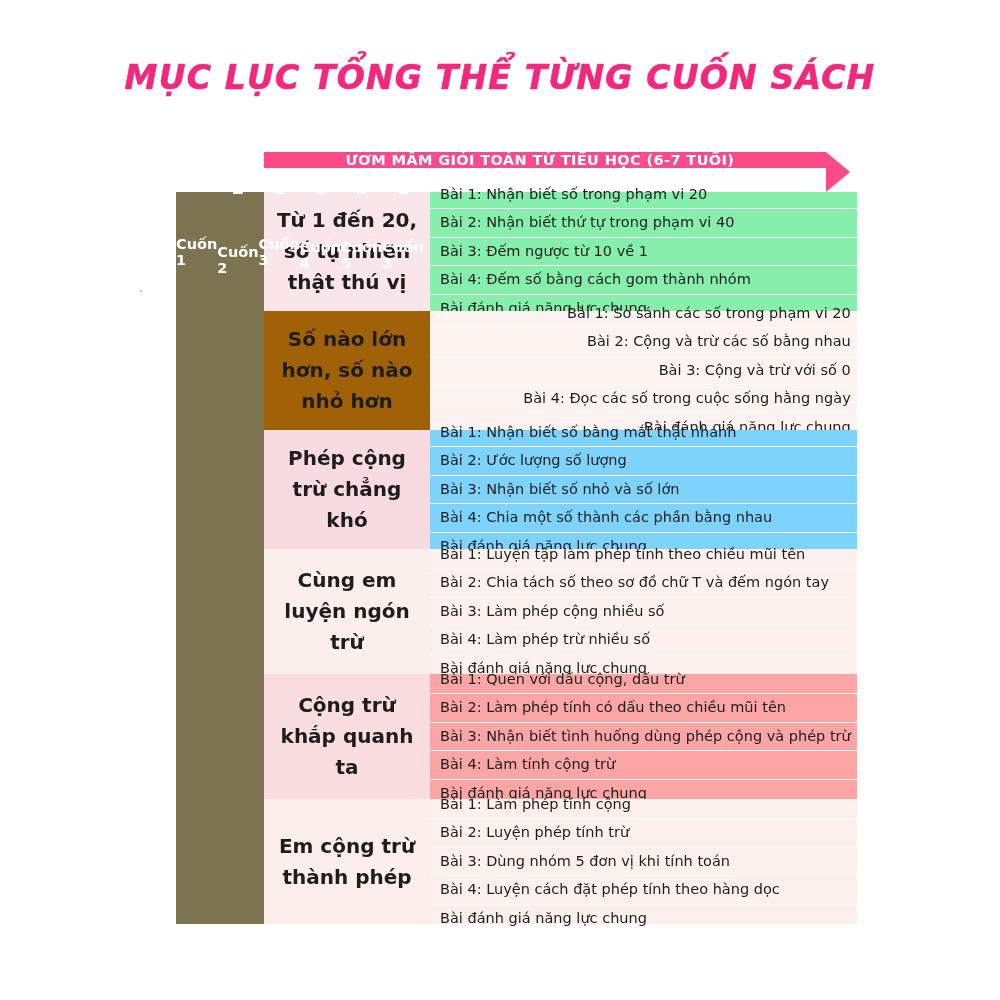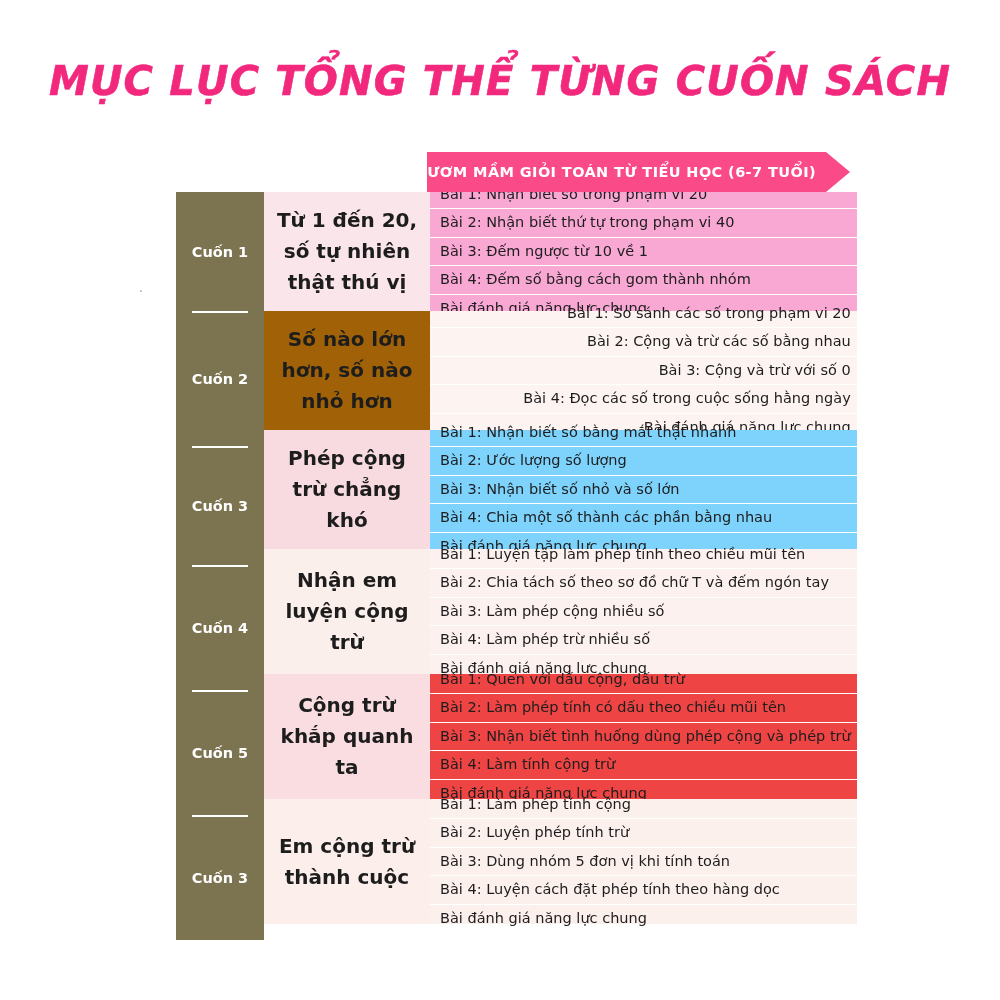--- a/index.html
+++ b/index.html
@@ -15,42 +15,41 @@
     overflow: hidden;
   }
 
   .page-title {
     position: absolute;
     top: 58px;
     left: 0;
     width: 1000px;
     text-align: center;
     font-family: "DejaVu Sans", sans-serif;
-    font-size: 40px;
+    font-size: 33px;
     font-weight: bold;
     font-style: italic;
     letter-spacing: 1.2px;
     color: #f2287d;
     text-transform: uppercase;
     -webkit-text-stroke: 0.6px #f2287d;
   }
 
   .toc {
     position: absolute;
     left: 176px;
     top: 152px;
     width: 650px;
   }
 
   
   .ribbon-row {
     display: flex;
     height: 40px;
-    align-items: flex-end;
-    flex-direction: column;
+    align-items: flex-start;
   }
   .ribbon-spine {
     width: 88px;
     background: #7c7450;
   }
   .ribbon {
     position: relative;
     flex: 1;
     background: #fa4a87;
     display: flex;
@@ -82,21 +81,21 @@
     align-items: stretch;
   }
   .spine {
     width: 88px;
     background: #7c7450;
     position: relative;
     flex: 0 0 88px;
   }
   .spine-cells {
     display: flex;
-    flex-direction: column;
+    flex-direction: row;
     height: 100%;
   }
   .spine-cell {
     display: flex;
     align-items: center;
     justify-content: center;
     color: #ffffff;
     font-size: 14.5px;
     font-weight: bold;
     position: relative;
@@ -148,29 +147,29 @@
     line-height: 1.2;
     padding: 5px 6px 5px 10px;
     border-bottom: 1px solid #ffffff;
     box-sizing: border-box;
     white-space: nowrap;
   }
   .lesson:last-child { border-bottom: none; }
 
   
   .tint-a .row-title { background: #fae6ea; }
-  .tint-a .row-lessons { background: #f9a8d4; }
+  .tint-a .row-lessons { background: #86efac; }
   .tint-b .row-title { background: #a16207; }
   .tint-b .row-lessons { background: #fdf4f2; text-align: right; }
   .tint-c .row-title { background: #f7dbe1; }
   .tint-c .row-lessons { background: #7dd3fc; }
   .tint-d .row-title { background: #fbefec; }
   .tint-d .row-lessons { background: #fcf1ee; }
   .tint-e .row-title { background: #f9dde1; }
-  .tint-e .row-lessons { background: #ef4444; }
+  .tint-e .row-lessons { background: #fca5a5; }
   .tint-f .row-title { background: #fbeeeb; }
   .tint-f .row-lessons { background: #fcf0ed; }
 
   .dot {
     position: absolute;
     left: 140px;
     top: 290px;
     width: 2px;
     height: 2px;
     background: #c8c8c8;
@@ -234,21 +233,21 @@
         <div class="row-lessons">
           <div class="lesson">Bài 1: Nhận biết số bằng mắt thật nhanh</div>
           <div class="lesson">Bài 2: Ước lượng số lượng</div>
           <div class="lesson">Bài 3: Nhận biết số nhỏ và số lớn</div>
           <div class="lesson">Bài 4: Chia một số thành các phần bằng nhau</div>
           <div class="lesson">Bài đánh giá năng lực chung</div>
         </div>
       </div>
 
       <div class="row tint-d" style="height:125px">
-        <div class="row-title">Nhận em luyện cộng trừ</div>
+        <div class="row-title">Cùng em luyện ngón trừ</div>
         <div class="row-lessons">
           <div class="lesson">Bài 1: Luyện tập làm phép tính theo chiều mũi tên</div>
           <div class="lesson">Bài 2: Chia tách số theo sơ đồ chữ T và đếm ngón tay</div>
           <div class="lesson">Bài 3: Làm phép cộng nhiều số</div>
           <div class="lesson">Bài 4: Làm phép trừ nhiều số</div>
           <div class="lesson">Bài đánh giá năng lực chung</div>
         </div>
       </div>
 
       <div class="row tint-e" style="height:125px">
@@ -256,21 +255,21 @@
         <div class="row-lessons">
           <div class="lesson">Bài 1: Quen với dấu cộng, dấu trừ</div>
           <div class="lesson">Bài 2: Làm phép tính có dấu theo chiều mũi tên</div>
           <div class="lesson">Bài 3: Nhận biết tình huống dùng phép cộng và phép trừ</div>
           <div class="lesson">Bài 4: Làm tính cộng trừ</div>
           <div class="lesson">Bài đánh giá năng lực chung</div>
         </div>
       </div>
 
       <div class="row tint-f" style="height:125px">
-        <div class="row-title">Em cộng trừ thành cuộc</div>
+        <div class="row-title">Em cộng trừ thành phép</div>
         <div class="row-lessons">
           <div class="lesson">Bài 1: Làm phép tính cộng</div>
           <div class="lesson">Bài 2: Luyện phép tính trừ</div>
           <div class="lesson">Bài 3: Dùng nhóm 5 đơn vị khi tính toán</div>
           <div class="lesson">Bài 4: Luyện cách đặt phép tính theo hàng dọc</div>
           <div class="lesson">Bài đánh giá năng lực chung</div>
         </div>
       </div>
 
     </div>

